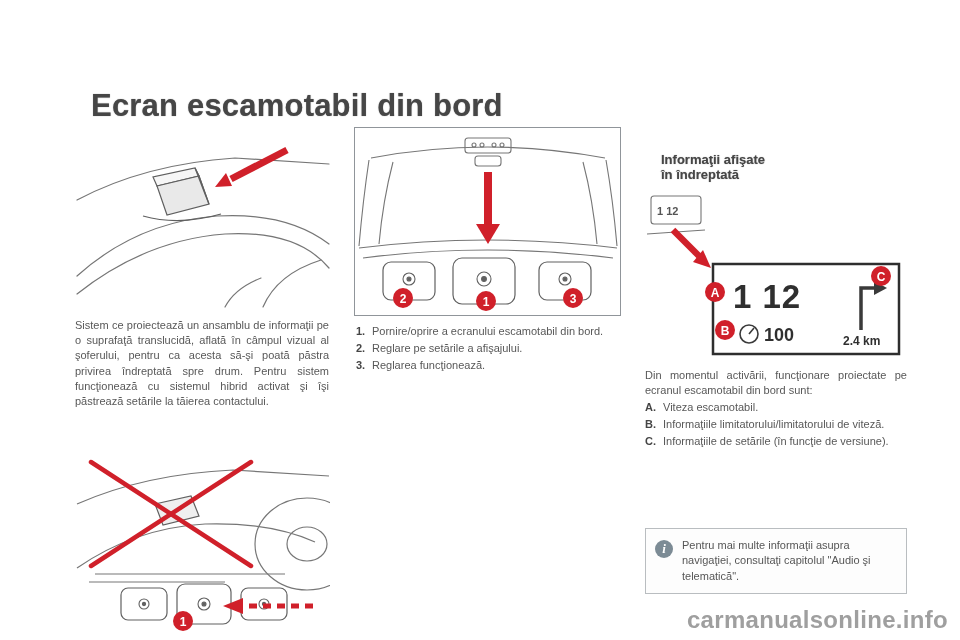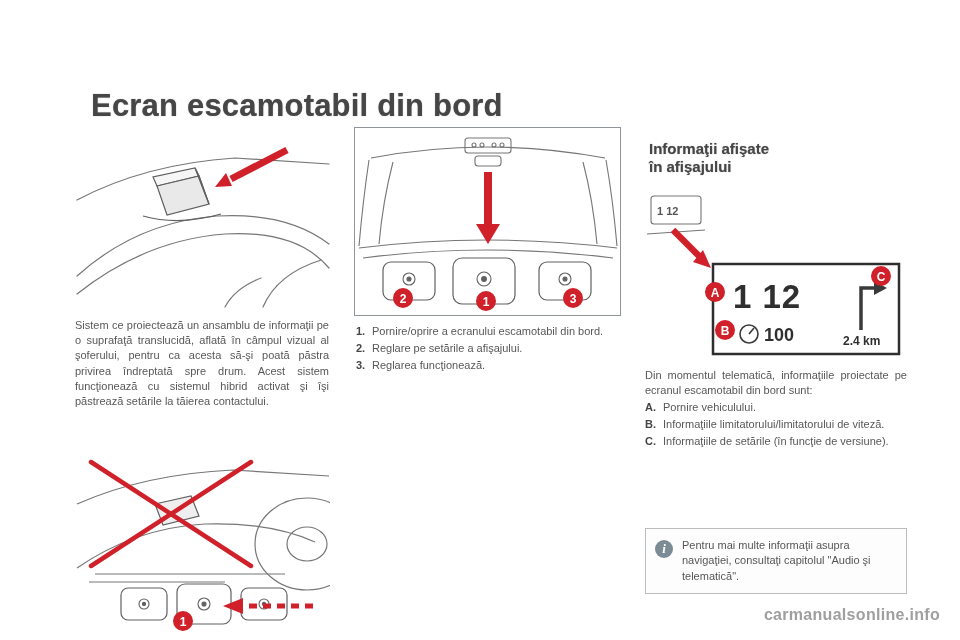--- a/index.html
+++ b/index.html
@@ -7,29 +7,29 @@
   body{width:960px;height:640px;position:relative;background:#ffffff;
        font-family:"Liberation Sans",sans-serif;color:#4a4a4a;overflow:hidden}
   .title{position:absolute;left:75px;top:72px;margin:16px;font-size:31px;font-weight:bold;
          color:#464646;letter-spacing:.2px;text-shadow:0 0 1px rgba(70,70,70,.65)}
   .para{position:absolute;margin:0;font-size:11px;line-height:1.38;color:#585858;text-align:justify}
   .num-list,.letter-list{position:absolute;font-size:11px;line-height:1.38;color:#585858}
   .item{display:flex;margin-bottom:2px}
   .item .num{font-weight:bold;color:#454545;flex:0 0 16px}
   .item .letter{font-weight:bold;color:#454545;flex:0 0 18px}
   .item .txt{flex:1}
-  .heading{position:absolute;margin:4px;font-size:15px;font-weight:bold;color:#464646;
+  .heading{position:absolute;margin:16px;font-size:13px;font-weight:bold;color:#464646;
            line-height:1.18;text-shadow:0 0 1px rgba(70,70,70,.55)}
   .frame{position:absolute;border:1px solid #90959a;background:#fff}
   .infobox{position:absolute;border:1px solid #b9bdc0;background:#fdfdfd;
            padding:9px 10px 9px 36px;font-size:11px;line-height:1.4;color:#565656;min-height:66px}
   .info-icon{position:absolute;left:9px;top:11px;width:18px;height:18px;border-radius:50%;
              background:#7c8b95;color:#fff;font-family:"Liberation Serif",serif;font-style:italic;
              font-weight:bold;font-size:13px;display:flex;align-items:center;justify-content:center}
-  .watermark{position:absolute;right:20px;top:606px;font-size:16px;font-weight:bold;
+  .watermark{position:absolute;right:12px;top:606px;font-size:24px;font-weight:bold;
              color:#9f9f9f;letter-spacing:.3px}
   svg.illus{position:absolute}
   .frame svg{position:absolute;left:0;top:0}
   svg text{font-family:"Liberation Sans",sans-serif}
   .callout-text{fill:#ffffff;font-size:12px;font-weight:bold;text-anchor:middle}
   .hud-big{fill:#2f2f2f;font-size:33px;font-weight:bold;letter-spacing:1px}
   .hud-med{fill:#2f2f2f;font-size:18px;font-weight:bold}
   .hud-small{fill:#2f2f2f;font-size:12px;font-weight:bold}
   .hud-mini{fill:#555;font-size:11px;font-weight:bold}
 </style>
@@ -53,21 +53,21 @@
       <polygon points="82,58 124,48 134,76 92,87" fill="#e9e9e9"></polygon>
       <polygon points="124,48 120,40 130,66 134,76" fill="#d9d9d9"></polygon>
       <path d="M68,88 Q104,98 146,86" fill="none"></path>
     </g>
     <g>
       <line x1="212" y1="22" x2="156" y2="51" stroke="#d0202a" stroke-width="7"></line>
       <polygon points="140,59 151,45 157,58" fill="#d0202a"></polygon>
     </g>
   </svg>
 
-  <p class="para" style="left:75px;top:318px;width:254px">Sistem ce proiectează un ansamblu de informaţii pe o suprafaţă translucidă, aflată în câmpul vizual al şoferului, pentru ca acesta să-şi poată păstra privirea îndreptată spre drum. Acest sistem funcţionează cu sistemul hibrid activat şi îşi păstrează setările la tăierea contactului.</p>
+  <p class="para" style="left:75px;top:318px;width:254px">Sistem ce proiectează un ansamblu de informaţii pe o suprafaţă translucidă, aflată în câmpul vizual al şoferului, pentru ca acesta să-şi poată păstra privirea îndreptată spre drum. Pentru sistem funcţionează cu sistemul hibrid activat şi îşi păstrează setările la tăierea contactului.</p>
 
   <svg class="illus" style="left:75px;top:448px" width="255" height="185" viewBox="0 0 255 185" role="img">
     <g fill="none" stroke="#767676" stroke-width="1.2">
       <path d="M2,56 Q70,26 158,22 L254,28"></path>
       <path d="M2,120 Q60,80 130,76 Q195,74 240,94"></path>
       <polygon points="80,56 116,48 124,68 88,77" fill="#efefef" stroke="#616161"></polygon>
       <ellipse cx="232" cy="96" rx="52" ry="46"></ellipse>
       <ellipse cx="232" cy="96" rx="20" ry="17"></ellipse>
       <path d="M20,126 L210,126"></path>
       <path d="M14,134 L150,134"></path>
@@ -158,21 +158,21 @@
       <span class="txt">Reglare pe setările a afişajului.</span>
     </div>
     <div class="item">
       <span class="num">3.</span>
       <span class="txt">Reglarea funcţionează.</span>
     </div>
   </div>
 
   <h2 class="heading" style="left:645px;top:136px">
     <span>Informaţii afişate</span><br>
-    <span>în afişajului</span>
+    <span>în îndreptată</span>
   </h2>
 
   <svg class="illus" style="left:645px;top:182px" width="260" height="178" viewBox="0 0 260 178" role="img">
     <g fill="none" stroke="#767676" stroke-width="1.1">
       <rect x="6" y="14" width="50" height="28" rx="3"></rect>
       <path d="M2,52 L60,48"></path>
     </g>
     <text x="12" y="33" class="hud-mini">1 12</text>
     <g>
       <line x1="28" y1="48" x2="54" y2="74" stroke="#d0202a" stroke-width="6.5"></line>
@@ -197,26 +197,26 @@
     <g>
       <circle cx="80" cy="148" r="10" fill="#d0202a"></circle>
       <text x="80" y="152.5" class="callout-text">B</text>
     </g>
     <g>
       <circle cx="236" cy="94" r="10" fill="#d0202a"></circle>
       <text x="236" y="98.5" class="callout-text">C</text>
     </g>
   </svg>
 
-  <p class="para" style="left:645px;top:368px;width:262px">Din momentul telematică, informaţiile proiectate pe ecranul escamotabil din bord sunt:</p>
+  <p class="para" style="left:645px;top:368px;width:262px">Din momentul activării, funcţionare proiectate pe ecranul escamotabil din bord sunt:</p>
 
   <div class="letter-list" style="left:645px;top:400px;width:262px">
     <div class="item">
       <span class="letter">A.</span>
-      <span class="txt">Pornire vehiculului.</span>
+      <span class="txt">Viteza escamotabil.</span>
     </div>
     <div class="item">
       <span class="letter">B.</span>
       <span class="txt">Informaţiile limitatorului/limitatorului de viteză.</span>
     </div>
     <div class="item">
       <span class="letter">C.</span>
       <span class="txt">Informaţiile de setările (în funcţie de versiune).</span>
     </div>
   </div>

